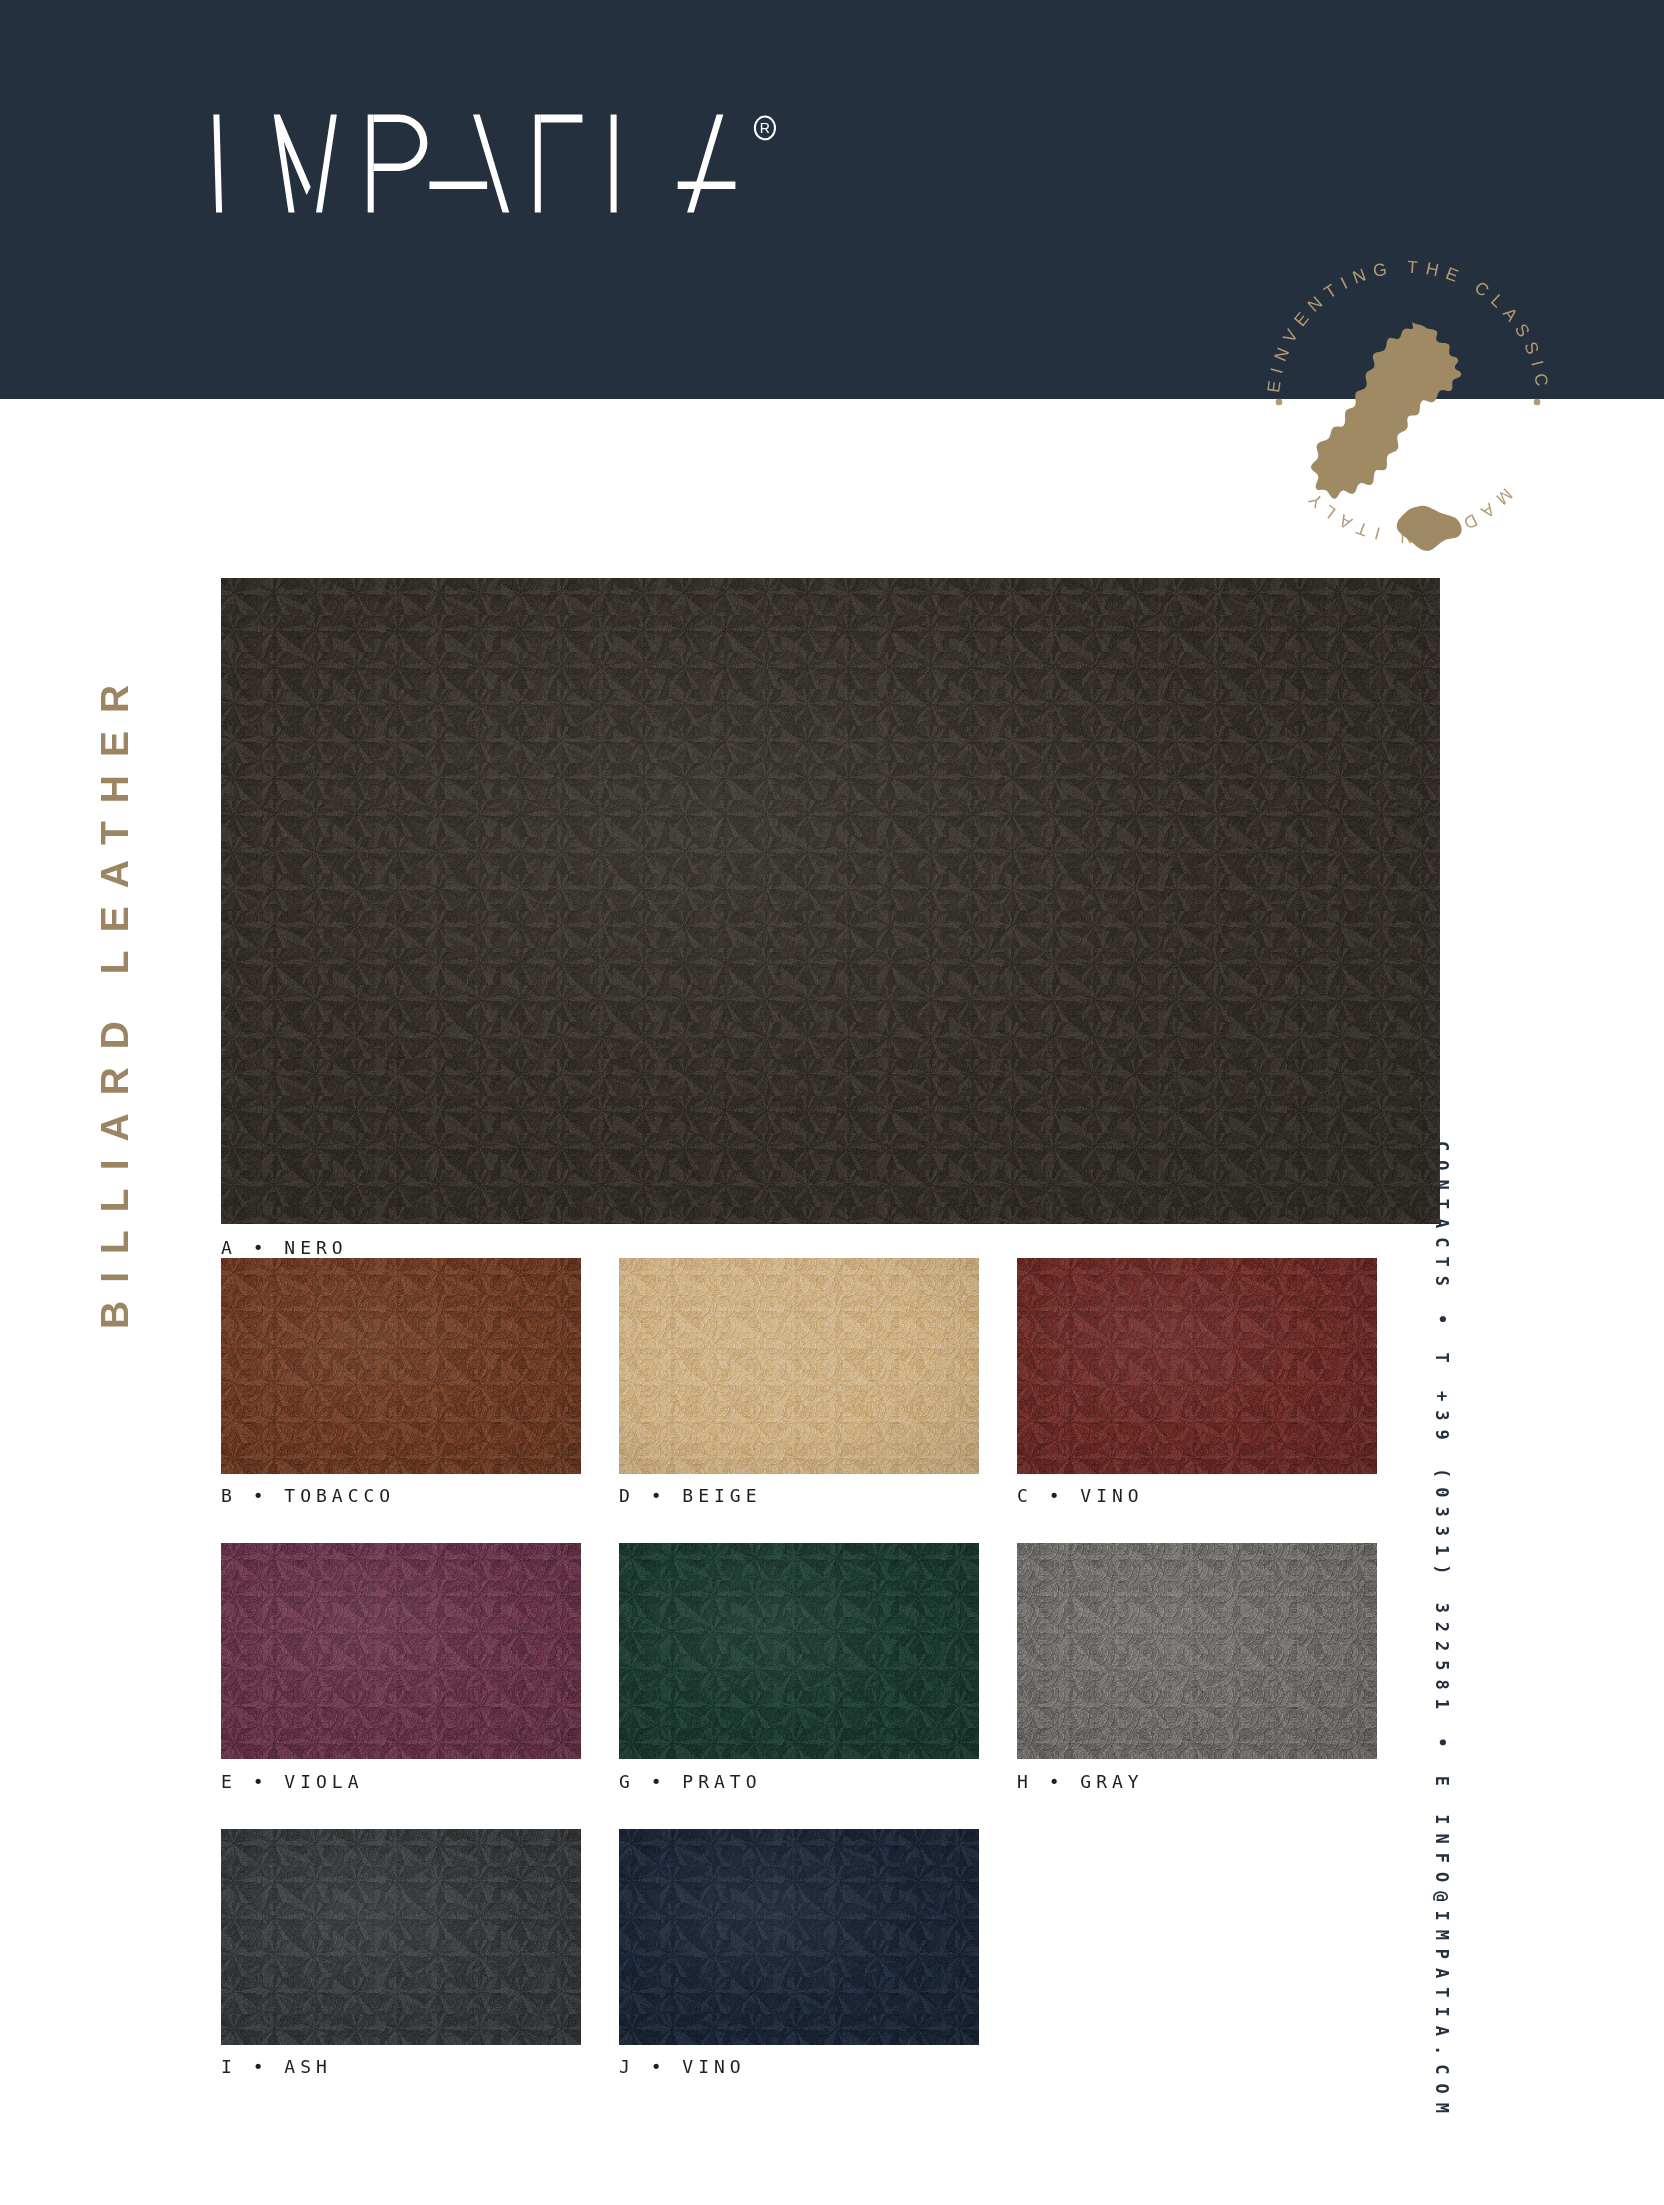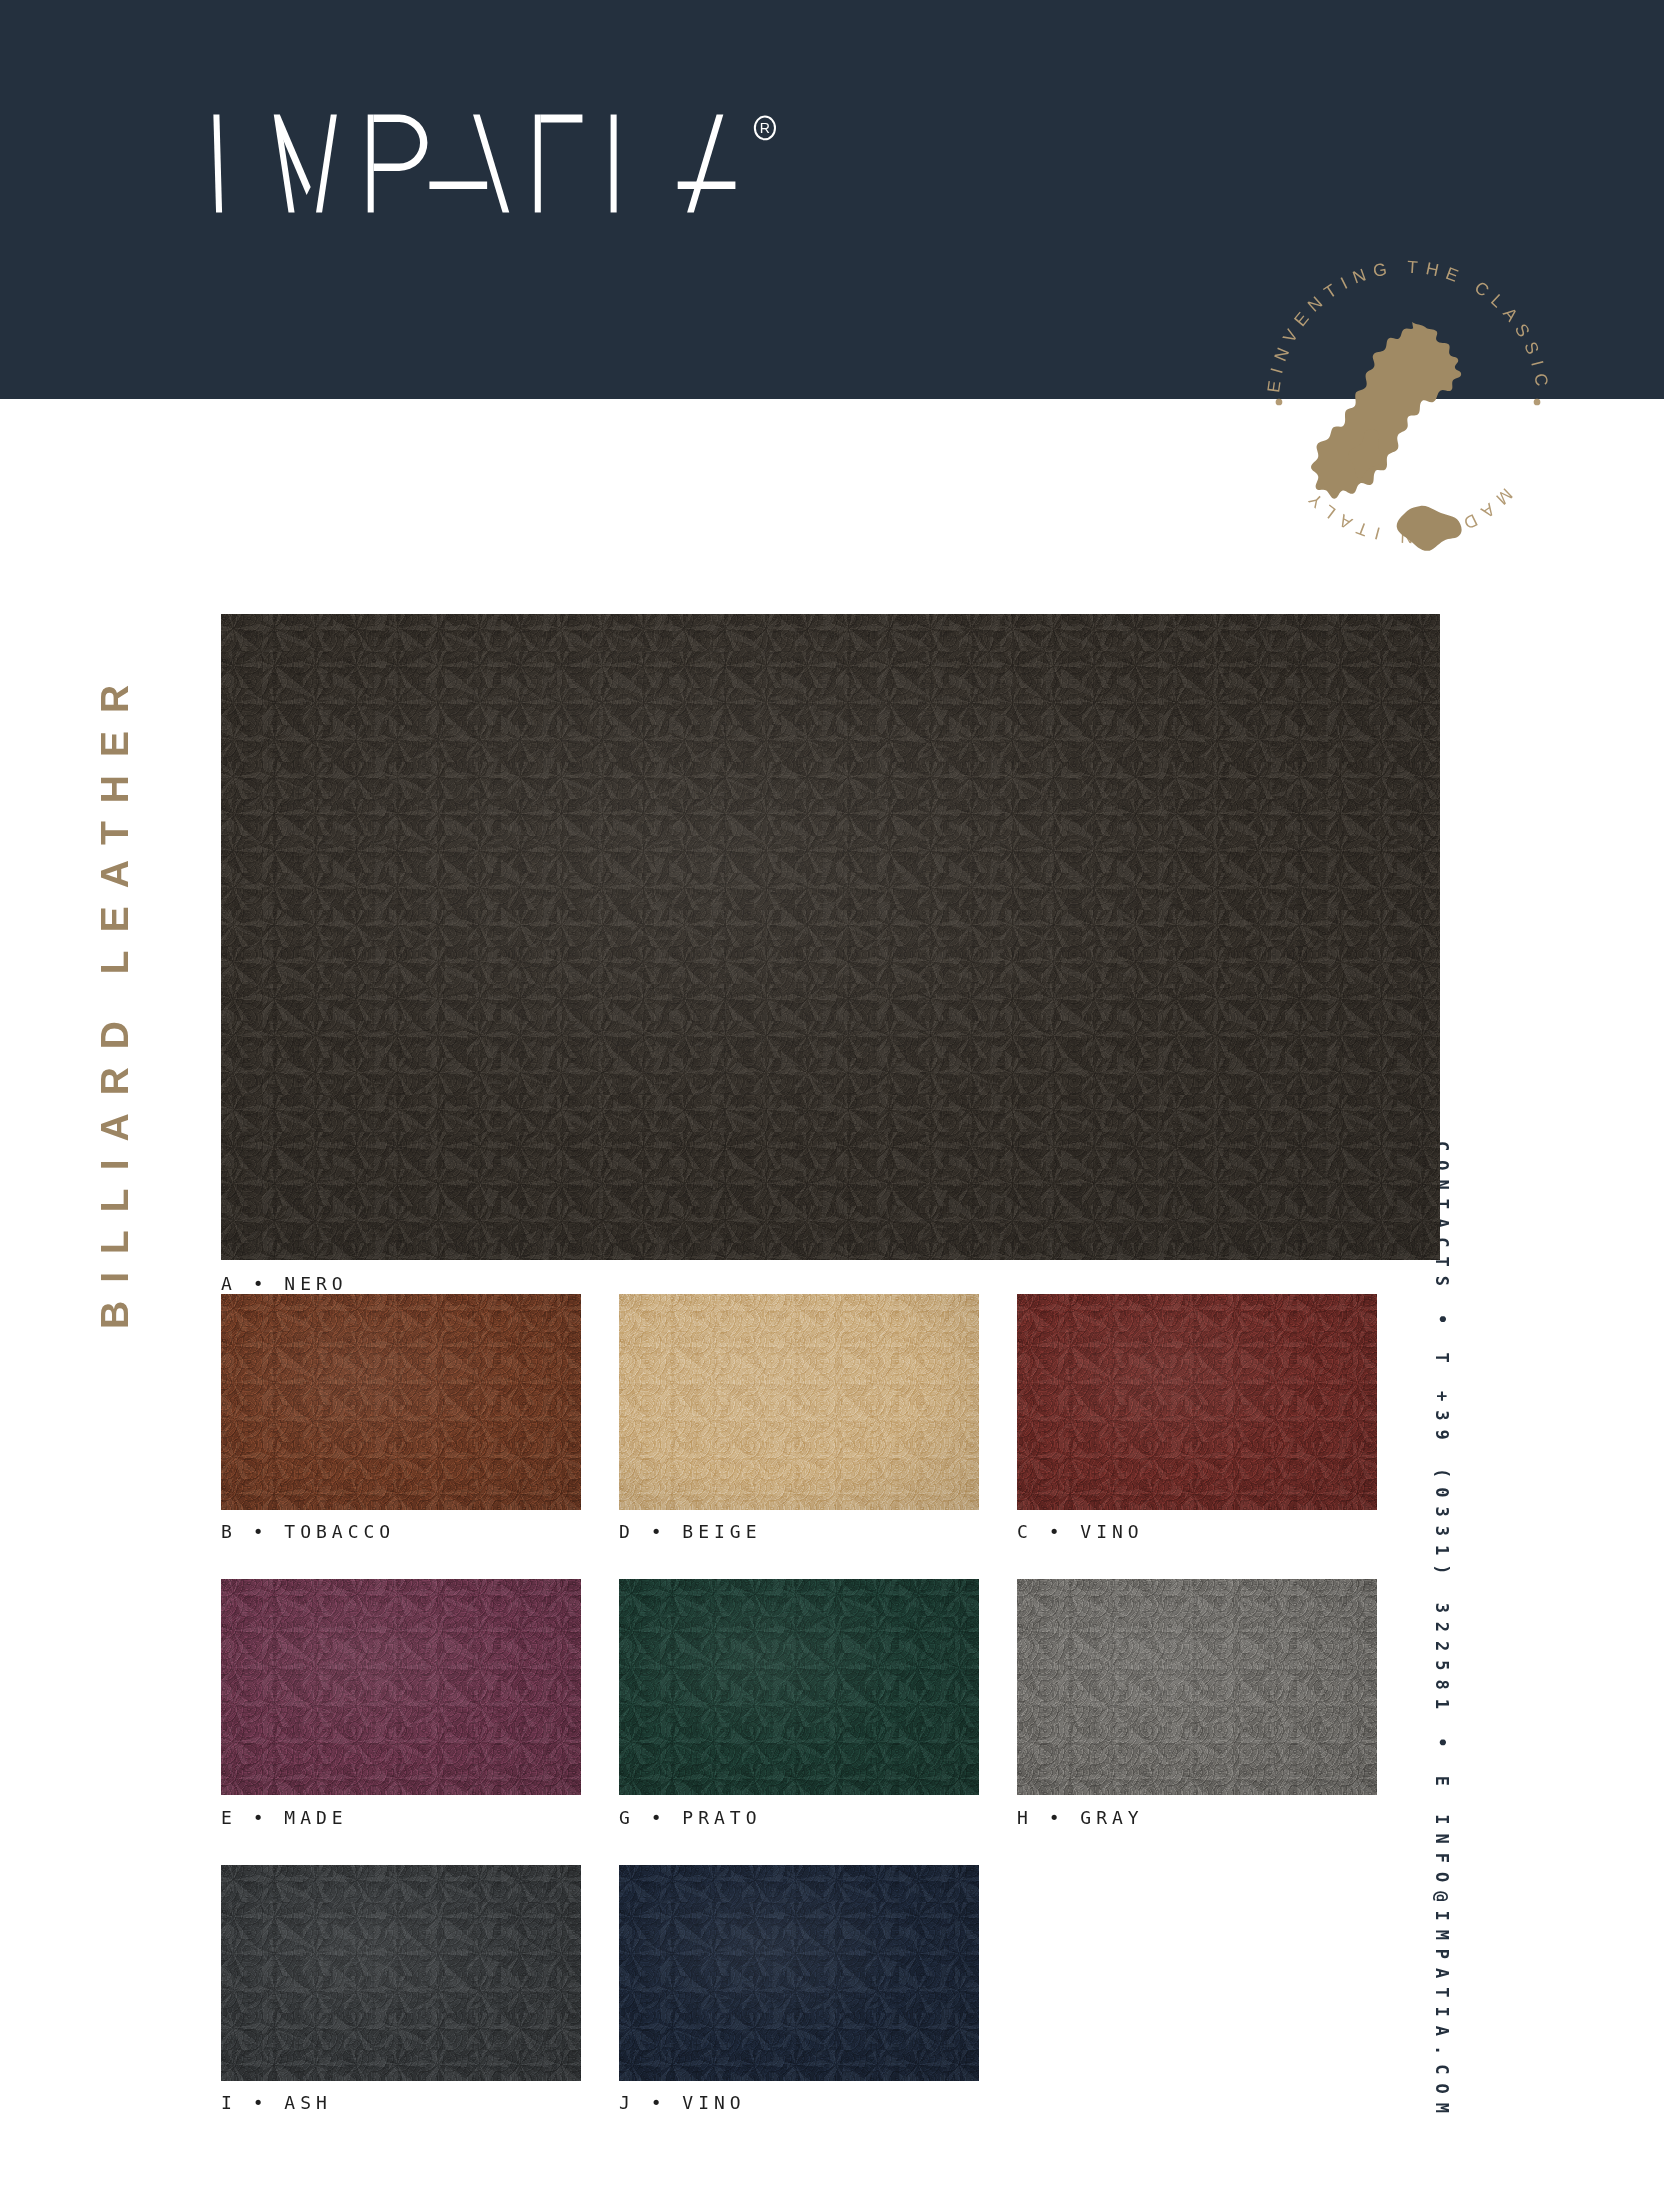--- a/index.html
+++ b/index.html
@@ -88,21 +88,21 @@
     letter-spacing: 9px;
     white-space: nowrap;
     line-height: 1;
     font-family: "DejaVu Sans Mono", monospace;
   }
 
   
   .swatch-area {
     position: absolute;
     left: 221px;
-    top: 614px;
+    top: 578px;
     width: 1221px;
     height: 1497px;
   }
 
   .swatch-hero {
     position: relative;
     width: 1219px;
     height: 646px;
   }
   .swatch-grid {
@@ -292,21 +292,21 @@
           <div class="vignette"></div>
         </div>
         <div class="swatch-label">C • VINO</div>
       </div>
       <div class="swatch-cell">
         <div class="swatch-chip" style="background: rgb(102, 51, 73);">
           <div class="grain"></div>
           <div class="grain2"></div>
           <div class="vignette"></div>
         </div>
-        <div class="swatch-label">E • MADE</div>
+        <div class="swatch-label">E • VIOLA</div>
       </div>
       <div class="swatch-cell">
         <div class="swatch-chip" style="background: rgb(27, 57, 48);">
           <div class="grain"></div>
           <div class="grain2"></div>
           <div class="vignette"></div>
         </div>
         <div class="swatch-label">G • PRATO</div>
       </div>
       <div class="swatch-cell">

